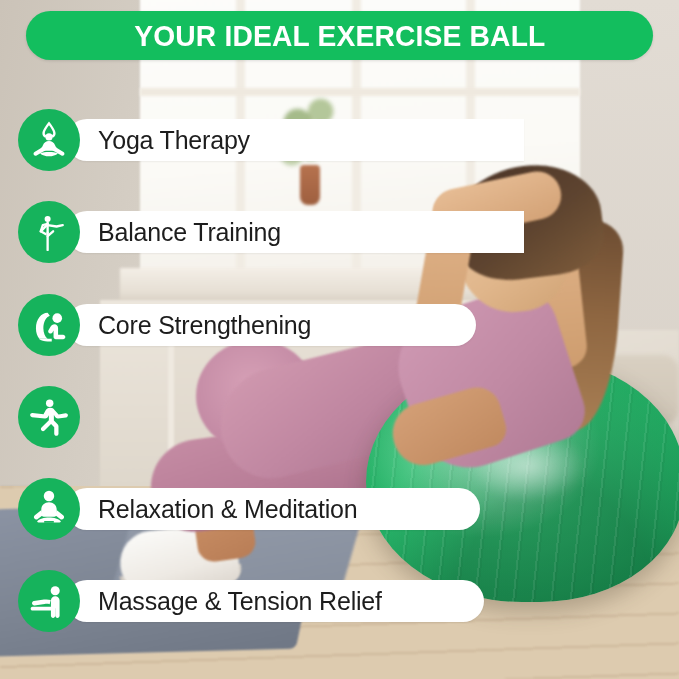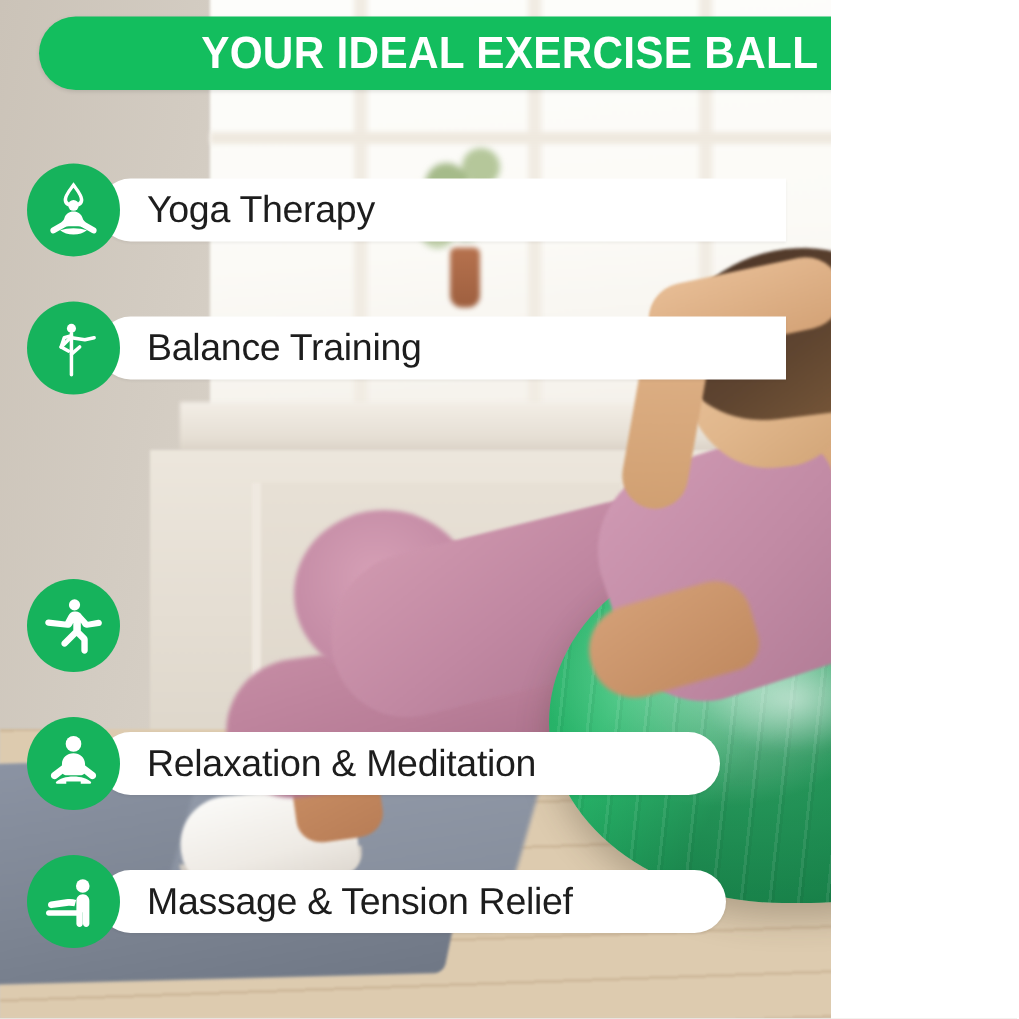--- a/index.html
+++ b/index.html
@@ -7,21 +7,21 @@
     margin: 0;
     padding: 0;
     background: #ffffff;
   }
   body {
     font-family: "Liberation Sans", sans-serif;
   }
 
   #poster {
     position: relative;
-    width: 554px;
+    width: 679px;
     height: 679px;
     overflow: hidden;
     background: #cfc8bf;
   }
 
   
   .photo {
     position: absolute;
     inset: 0;
     overflow: hidden;
@@ -484,20 +484,35 @@
             <path d="M32 33.5c-4.2 0-7.6 2.6-8.8 6.2-.6 1.9-1.7 3.3-3.3 4.3L11 49.3c-1.4.8-1.9 2.6-1.1 4 .8 1.4 2.6 1.9 4 1.1l9.4-5.4c1.3-.8 2.8-1.2 4.3-1.2h8.8c1.5 0 3 .4 4.3 1.2l9.4 5.4c1.4.8 3.2.3 4-1.1.8-1.4.3-3.2-1.1-4l-8.9-5.3c-1.6-1-2.7-2.4-3.3-4.3-1.2-3.6-4.6-6.2-8.8-6.2z"></path>
             <path d="M19 51.6c3.1 2.6 7.9 4.2 13 4.2s9.9-1.6 13-4.2c-3.6-1.3-8.1-2-13-2s-9.4.7-13 2z"></path>
           </svg>
         </span>
       </div>
       <div class="pill flush" style="width:400px">
         <span class="pill-label">Yoga Therapy</span>
       </div>
     </div>
 
+    <div class="feature-row row-2">
+      <div class="badge">
+        <span>
+          <svg width="44" height="44" viewBox="0 0 64 64" fill="#ffffff">
+            <circle cx="44" cy="22" r="7"></circle>
+            <path d="M40 31c-2.6 0-4.6 1.4-5.8 3.4l-3 5.2c-.9 1.6-.3 3.6 1.3 4.5 1.6.9 3.6.3 4.5-1.3l1.6-2.9v9.6c0 1.8 1.5 3.3 3.3 3.3h10.6c1.8 0 3.3-1.5 3.3-3.3s-1.5-3.3-3.3-3.3h-7.3v-9.6c0-3.1-2.1-5.6-5.2-5.6z"></path>
+            <path d="M30 14c-9.4 0-17 9.6-17 22.6 0 6.4 1.9 11.8 5 15.4h12c-3.8-3.2-6.2-8.8-6.2-15.4 0-9.2 4.2-16.4 9.4-18.2L30 14z"></path>
+            <path d="M17 52c3.3 2.6 8 4 13 4h6v-4H17z"></path>
+          </svg>
+        </span>
+      </div>
+      <div class="pill" style="width:352px">
+        <span class="pill-label">Core Strengthening</span>
+      </div>
+    </div>
 
     <div class="feature-row row-3">
       <div class="badge">
         <span>
           <svg width="44" height="44" viewBox="0 0 64 64" fill="#ffffff">
             <circle cx="33" cy="12" r="5.4"></circle>
             <path d="M33 18.5c-2.6 0-4.6 1.5-5.6 3.4L24 28 8 26.2c-1.7-.2-3.2 1-3.4 2.7-.2 1.7 1 3.2 2.7 3.4L26 34.2c1.9.2 3.7-.8 4.6-2.5l1.2-2.3v7.2l-10.7 10.7c-1.2 1.2-1.2 3.2 0 4.4 1.2 1.2 3.2 1.2 4.4 0L35 42.2l4.6 4.6v9.4c0 1.7 1.4 3.1 3.1 3.1s3.1-1.4 3.1-3.1V45.6c0-1.2-.5-2.3-1.3-3.2l-5.4-5.4v-8l1.8 3c.9 1.5 2.6 2.3 4.3 2.1l11.6-1.5c1.7-.2 2.9-1.8 2.7-3.5-.2-1.7-1.8-2.9-3.5-2.7L46 28.4l-6-6.6c-1.2-2-3.3-3.3-5.8-3.3h-1.2z"></path>
           </svg>
         </span>
       </div>

